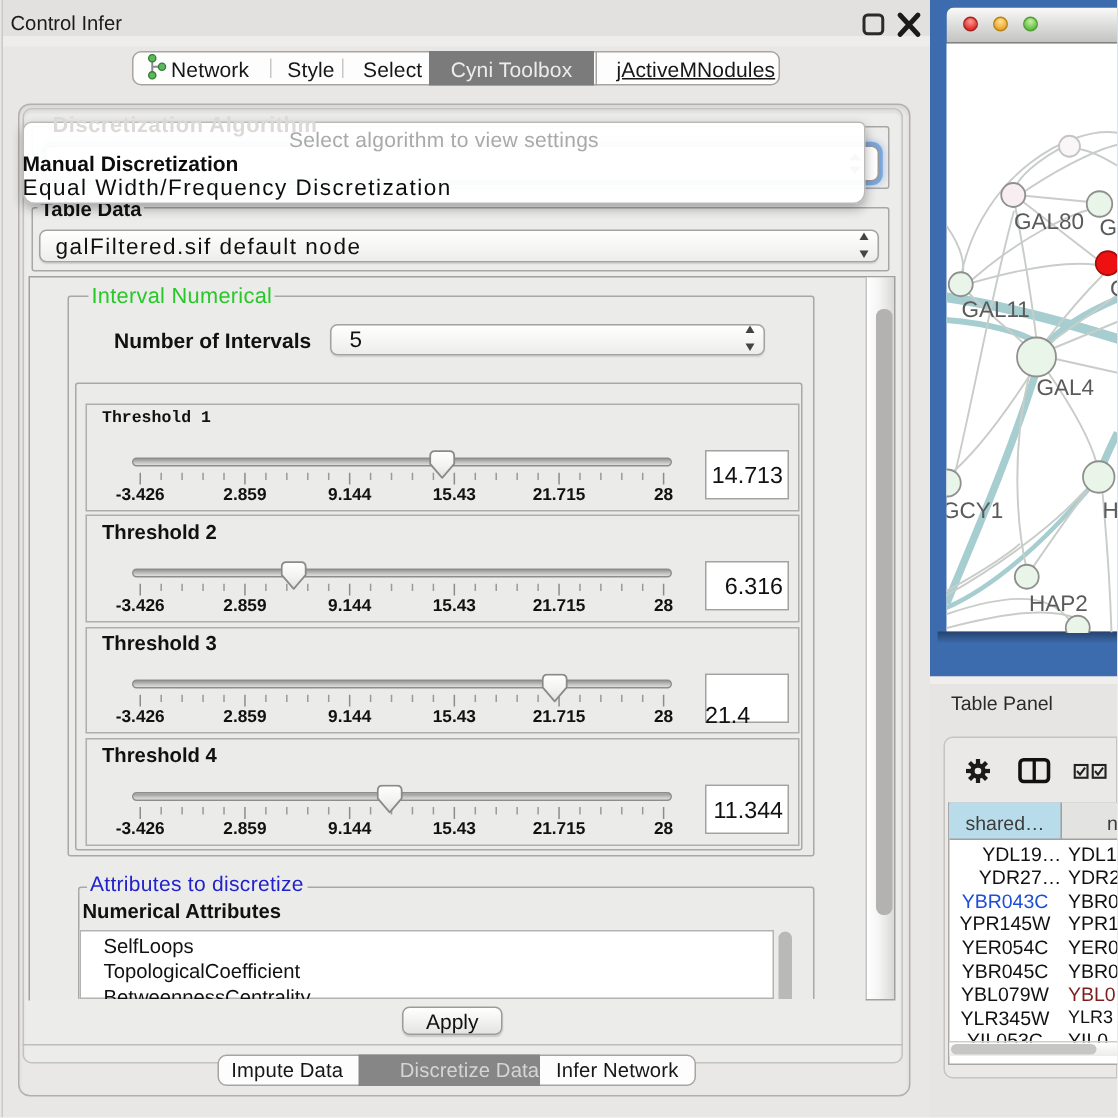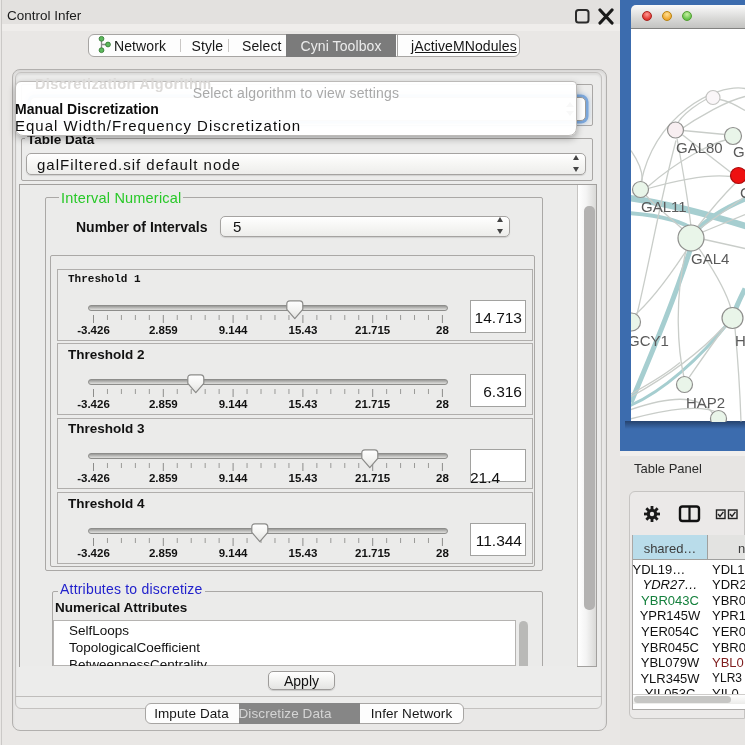--- a/index.html
+++ b/index.html
@@ -264,21 +264,21 @@
     <div style="position:absolute;left:69px;top:639.5px;font-family:'Liberation Sans',sans-serif;font-size:13.5px;color:#111;">TopologicalCoefficient</div>
     <div style="position:absolute;left:69px;top:656.5px;font-family:'Liberation Sans',sans-serif;font-size:13.5px;color:#111;">BetweennessCentrality</div>
     <div style="position:absolute;left:518.5px;top:621px;width:9px;height:45px;background:#b9b9b7;border-radius:4.5px 4.5px 0 0;"></div>
     <div style="position:absolute;left:20px;top:666px;width:557px;height:31px;background:#ececeb;"></div>
     <div style="position:absolute;left:268px;top:671px;width:67px;height:18.5px;background:linear-gradient(#ffffff,#f2f2f0 50%,#e4e4e2);border:1px solid #9e9c9a;border-radius:5px;box-sizing:border-box;box-shadow:0 1px 1px rgba(0,0,0,0.15);"></div>
     <div style="position:absolute;left:268px;top:672.5px;width:67px;text-align:center;font-family:'Liberation Sans',sans-serif;font-size:14px;color:#111;">Apply</div>
     <div style="position:absolute;left:15px;top:696px;width:587px;height:1px;background:#bfbdbb;"></div>
     <div style="position:absolute;left:144.5px;top:702.5px;width:319px;height:21.5px;background:#fdfdfd;border:1px solid #a7a5a3;border-radius:6px;box-sizing:border-box;"></div>
     <div style="position:absolute;left:238.5px;top:702.5px;width:121px;height:21.5px;background:#868686;"></div>
     <div style="position:absolute;left:144.5px;top:706px;width:94px;text-align:center;font-family:'Liberation Sans',sans-serif;font-size:13.5px;letter-spacing:0.1px;color:#161616;">Impute Data</div>
-    <div style="position:absolute;left:238.5px;top:706px;width:121px;text-align:left;font-family:'Liberation Sans',sans-serif;font-size:13.5px;letter-spacing:0.1px;color:#d5d5d5;">Discretize Data</div>
+    <div style="position:absolute;left:238.5px;top:706px;width:121px;text-align:right;font-family:'Liberation Sans',sans-serif;font-size:13.5px;letter-spacing:0.1px;color:#d5d5d5;">Discretize Data</div>
     <div style="position:absolute;left:359.5px;top:706px;width:104px;text-align:center;font-family:'Liberation Sans',sans-serif;font-size:13.5px;letter-spacing:0.1px;color:#161616;">Infer Network</div>
     <div style="position:absolute;left:620px;top:0;width:125px;height:451px;background:#3c6cae;"></div>
     <div style="position:absolute;left:620px;top:451px;width:125px;height:5px;background:#f1efed;"></div>
     <div style="position:absolute;left:620px;top:456px;width:125px;height:289px;background:#e7e5e3;"></div>
     <div style="position:absolute;left:631px;top:4.5px;width:114px;height:24px;background:linear-gradient(#fafafa,#d8d8d6 60%,#c3c3c1);border-bottom:1.5px solid #828280;border-radius:5px 0 0 0;box-sizing:border-box;"></div>
     <div style="position:absolute;left:641.7px;top:11px;width:10px;height:10px;border-radius:50%;background:radial-gradient(circle at 50% 30%,#ff9a94,#e03530 70%);border:1px solid #a8211d;box-sizing:border-box;"></div>
     <div style="position:absolute;left:662.0px;top:11px;width:10px;height:10px;border-radius:50%;background:radial-gradient(circle at 50% 30%,#ffe092,#f0a830 70%);border:1px solid #b8830f;box-sizing:border-box;"></div>
     <div style="position:absolute;left:682.3px;top:11px;width:10px;height:10px;border-radius:50%;background:radial-gradient(circle at 50% 30%,#c8f0a2,#64c24a 70%);border:1px solid #509e2f;box-sizing:border-box;"></div>
     <div style="position:absolute;left:631px;top:28.5px;width:114px;height:392.5px;background:#ffffff;overflow:hidden;"></div>
     <div style="position:absolute;left:625px;top:421px;width:120px;height:8px;background:linear-gradient(rgba(15,25,45,0.5),rgba(15,25,45,0));"></div>
@@ -353,25 +353,25 @@
       <rect x="85.5" y="5" width="8.5" height="8.5" fill="none" stroke="#222" stroke-width="1.4"></rect>
       <path d="M87 9 l2 2.4 l3.4 -4.6" stroke="#222" stroke-width="1.4" fill="none"></path>
     </svg>
     <div style="position:absolute;left:632px;top:534.5px;width:113px;height:175px;background:#fff;border:1px solid #aaa8a6;border-right:none;box-sizing:border-box;overflow:hidden;"></div>
     <div style="position:absolute;left:632.5px;top:535px;width:75px;height:25px;background:#b9dcea;border-right:1px solid #a0a09e;box-sizing:border-box;"></div>
     <div style="position:absolute;left:708px;top:535px;width:37px;height:25px;background:#e3e3e1;"></div>
     <div style="position:absolute;left:632.5px;top:535px;width:75px;height:25px;border-bottom:1px solid #a0a09e;box-sizing:border-box;"></div>
     <div style="position:absolute;left:708px;top:535px;width:37px;height:25px;border-bottom:1px solid #a0a09e;box-sizing:border-box;"></div>
     <div style="position:absolute;left:632.5px;top:541px;width:75px;text-align:center;font-family:'Liberation Sans',sans-serif;font-size:13px;color:#3c3c3c;">shared…</div>
     <div style="position:absolute;left:738px;top:541px;font-family:'Liberation Sans',sans-serif;font-size:13px;color:#3c3c3c;">na</div>
-    <div style="position:absolute;left:632.5px;top:561.5px;width:75px;text-align:left;font-family:'Liberation Sans',sans-serif;font-size:13px;color:#111;">YDL19…</div>
+    <div style="position:absolute;left:632.5px;top:561.5px;width:75px;text-align:right;font-family:'Liberation Sans',sans-serif;font-size:13px;color:#111;">YDL19…</div>
     <div style="position:absolute;left:712px;top:561.5px;font-family:'Liberation Sans',sans-serif;font-size:13px;color:#111;">YDL1</div>
-    <div style="position:absolute;left:632.5px;top:577.1px;width:75px;text-align:center;font-family:'Liberation Sans',sans-serif;font-size:13px;color:#111;font-style:italic;">YDR27…</div>
+    <div style="position:absolute;left:632.5px;top:577.1px;width:75px;text-align:right;font-family:'Liberation Sans',sans-serif;font-size:13px;color:#111;">YDR27…</div>
     <div style="position:absolute;left:712px;top:577.1px;font-family:'Liberation Sans',sans-serif;font-size:13px;color:#111;">YDR2</div>
-    <div style="position:absolute;left:632.5px;top:592.7px;width:75px;text-align:center;font-family:'Liberation Sans',sans-serif;font-size:13px;color:#15803d;">YBR043C</div>
+    <div style="position:absolute;left:632.5px;top:592.7px;width:75px;text-align:center;font-family:'Liberation Sans',sans-serif;font-size:13px;color:#1d4ed8;">YBR043C</div>
     <div style="position:absolute;left:712px;top:592.7px;font-family:'Liberation Sans',sans-serif;font-size:13px;color:#111;">YBR0</div>
     <div style="position:absolute;left:632.5px;top:608.3px;width:75px;text-align:center;font-family:'Liberation Sans',sans-serif;font-size:13px;color:#111;">YPR145W</div>
     <div style="position:absolute;left:712px;top:608.3px;font-family:'Liberation Sans',sans-serif;font-size:13px;color:#111;">YPR1</div>
     <div style="position:absolute;left:632.5px;top:623.9px;width:75px;text-align:center;font-family:'Liberation Sans',sans-serif;font-size:13px;color:#111;">YER054C</div>
     <div style="position:absolute;left:712px;top:623.9px;font-family:'Liberation Sans',sans-serif;font-size:13px;color:#111;">YER0</div>
     <div style="position:absolute;left:632.5px;top:639.5px;width:75px;text-align:center;font-family:'Liberation Sans',sans-serif;font-size:13px;color:#111;">YBR045C</div>
     <div style="position:absolute;left:712px;top:639.5px;font-family:'Liberation Sans',sans-serif;font-size:13px;color:#111;">YBR0</div>
     <div style="position:absolute;left:632.5px;top:655.1px;width:75px;text-align:center;font-family:'Liberation Sans',sans-serif;font-size:13px;color:#111;">YBL079W</div>
     <div style="position:absolute;left:712px;top:655.1px;font-family:'Liberation Sans',sans-serif;font-size:13px;color:#7f1d1d;">YBL0</div>
     <div style="position:absolute;left:632.5px;top:670.7px;width:75px;text-align:center;font-family:'Liberation Sans',sans-serif;font-size:13px;color:#111;">YLR345W</div>

